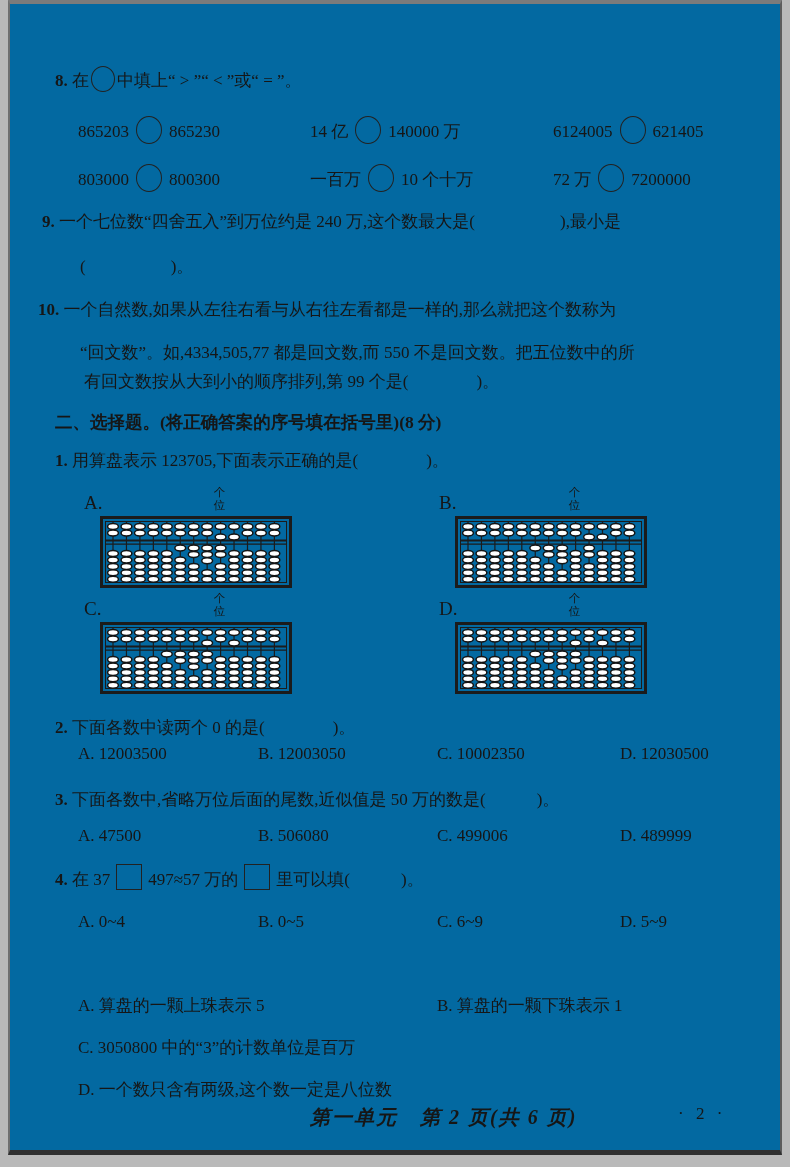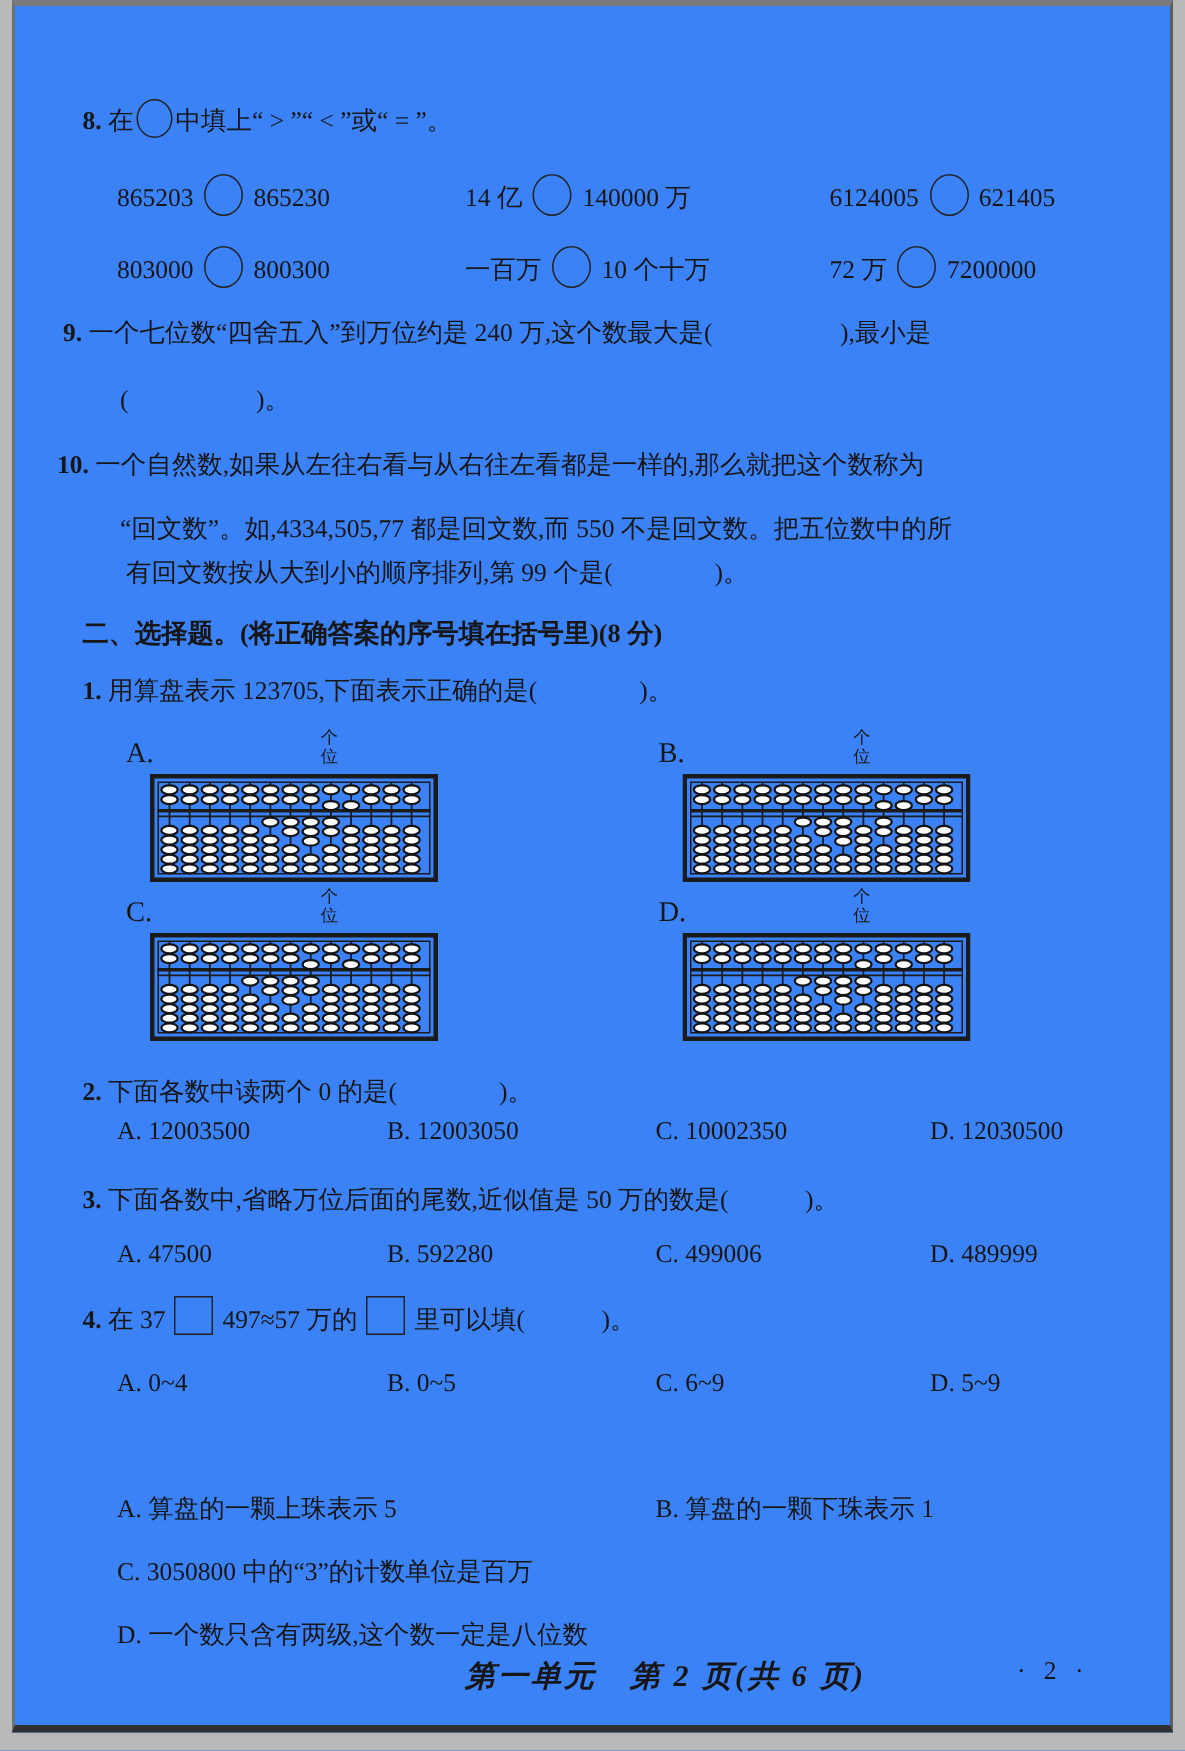--- a/index.html
+++ b/index.html
@@ -1,18 +1,18 @@
 <!DOCTYPE html>
 <html><head>
 <meta charset="utf-8">
 <style>
   html,body{margin:0;padding:0;width:790px;height:1167px;overflow:hidden;}
   body{background:#b9b9b9;position:relative;
        font-family:"Liberation Serif","DejaVu Serif",serif;color:#161616;}
-  .page{position:absolute;left:8px;top:0;width:770px;height:1146px;background:#3b82f6;
+  .page{position:absolute;left:8px;top:0;width:770px;height:1146px;background:#0369a1;
         border-top:4px solid #7b7b7b;border-left:2px solid #6f6f6f;
         border-right:2px solid #5c5c5c;border-bottom:5px solid #303030;}
   .line{position:absolute;font-size:17px;white-space:nowrap;}
   .line b{font-weight:bold;}
   .circle{display:inline-block;width:22px;height:24px;border:1.7px solid #222;
           border-radius:50%;vertical-align:-6px;margin:0 2px;}
   .cmp-circle{display:inline-block;width:24px;height:26px;border:1.7px solid #222;
           border-radius:50%;vertical-align:-7px;margin:0 7px;}
   .sq{display:inline-block;width:24px;height:24px;border:1.8px solid #222;
       vertical-align:-5px;margin:0 6px;}
@@ -547,21 +547,21 @@
     <span class="c p2">B. 12003050</span>
     <span class="c p3">C. 10002350</span>
     <span class="c p4">D. 12030500</span>
   </div>
 
   <div class="line" style="left:45px;top:784px">
     <b>3.</b><span> 下面各数中,省略万位后面的尾数,近似值是 50 万的数是(　　　)。</span>
   </div>
   <div class="row" style="top:822px">
     <span class="c p1">A. 47500</span>
-    <span class="c p2">B. 592280</span>
+    <span class="c p2">B. 506080</span>
     <span class="c p3">C. 499006</span>
     <span class="c p4">D. 489999</span>
   </div>
 
   <div class="line" style="left:45px;top:860px">
     <b>4.</b><span> 在 37</span><span class="sq"></span><span>497≈57 万的</span><span class="sq"></span><span>里可以填(　　　)。</span>
   </div>
   <div class="row" style="top:908px">
     <span class="c p1">A. 0~4</span>
     <span class="c p2">B. 0~5</span>

